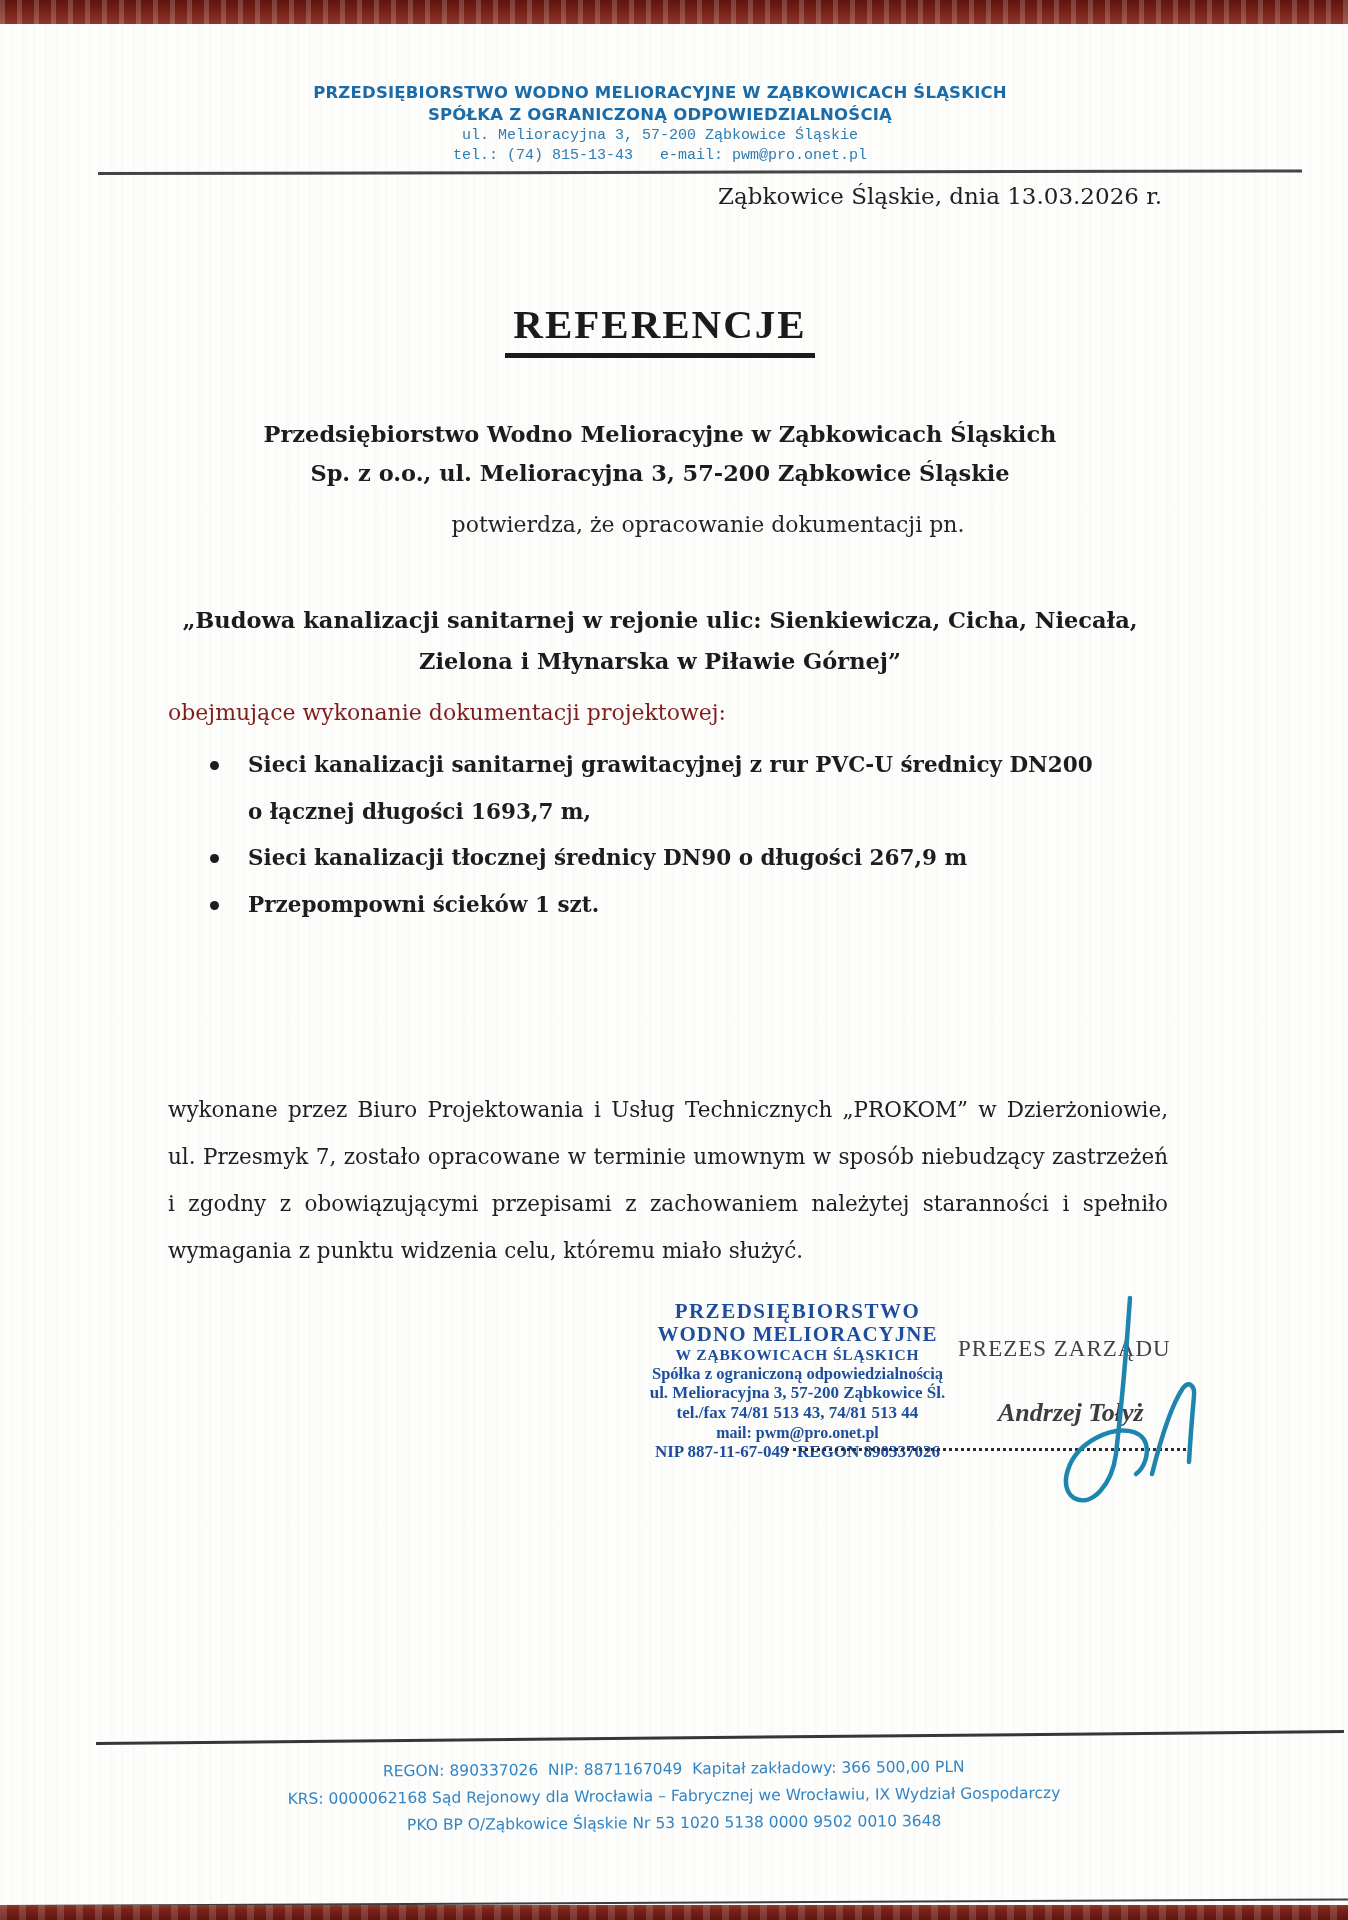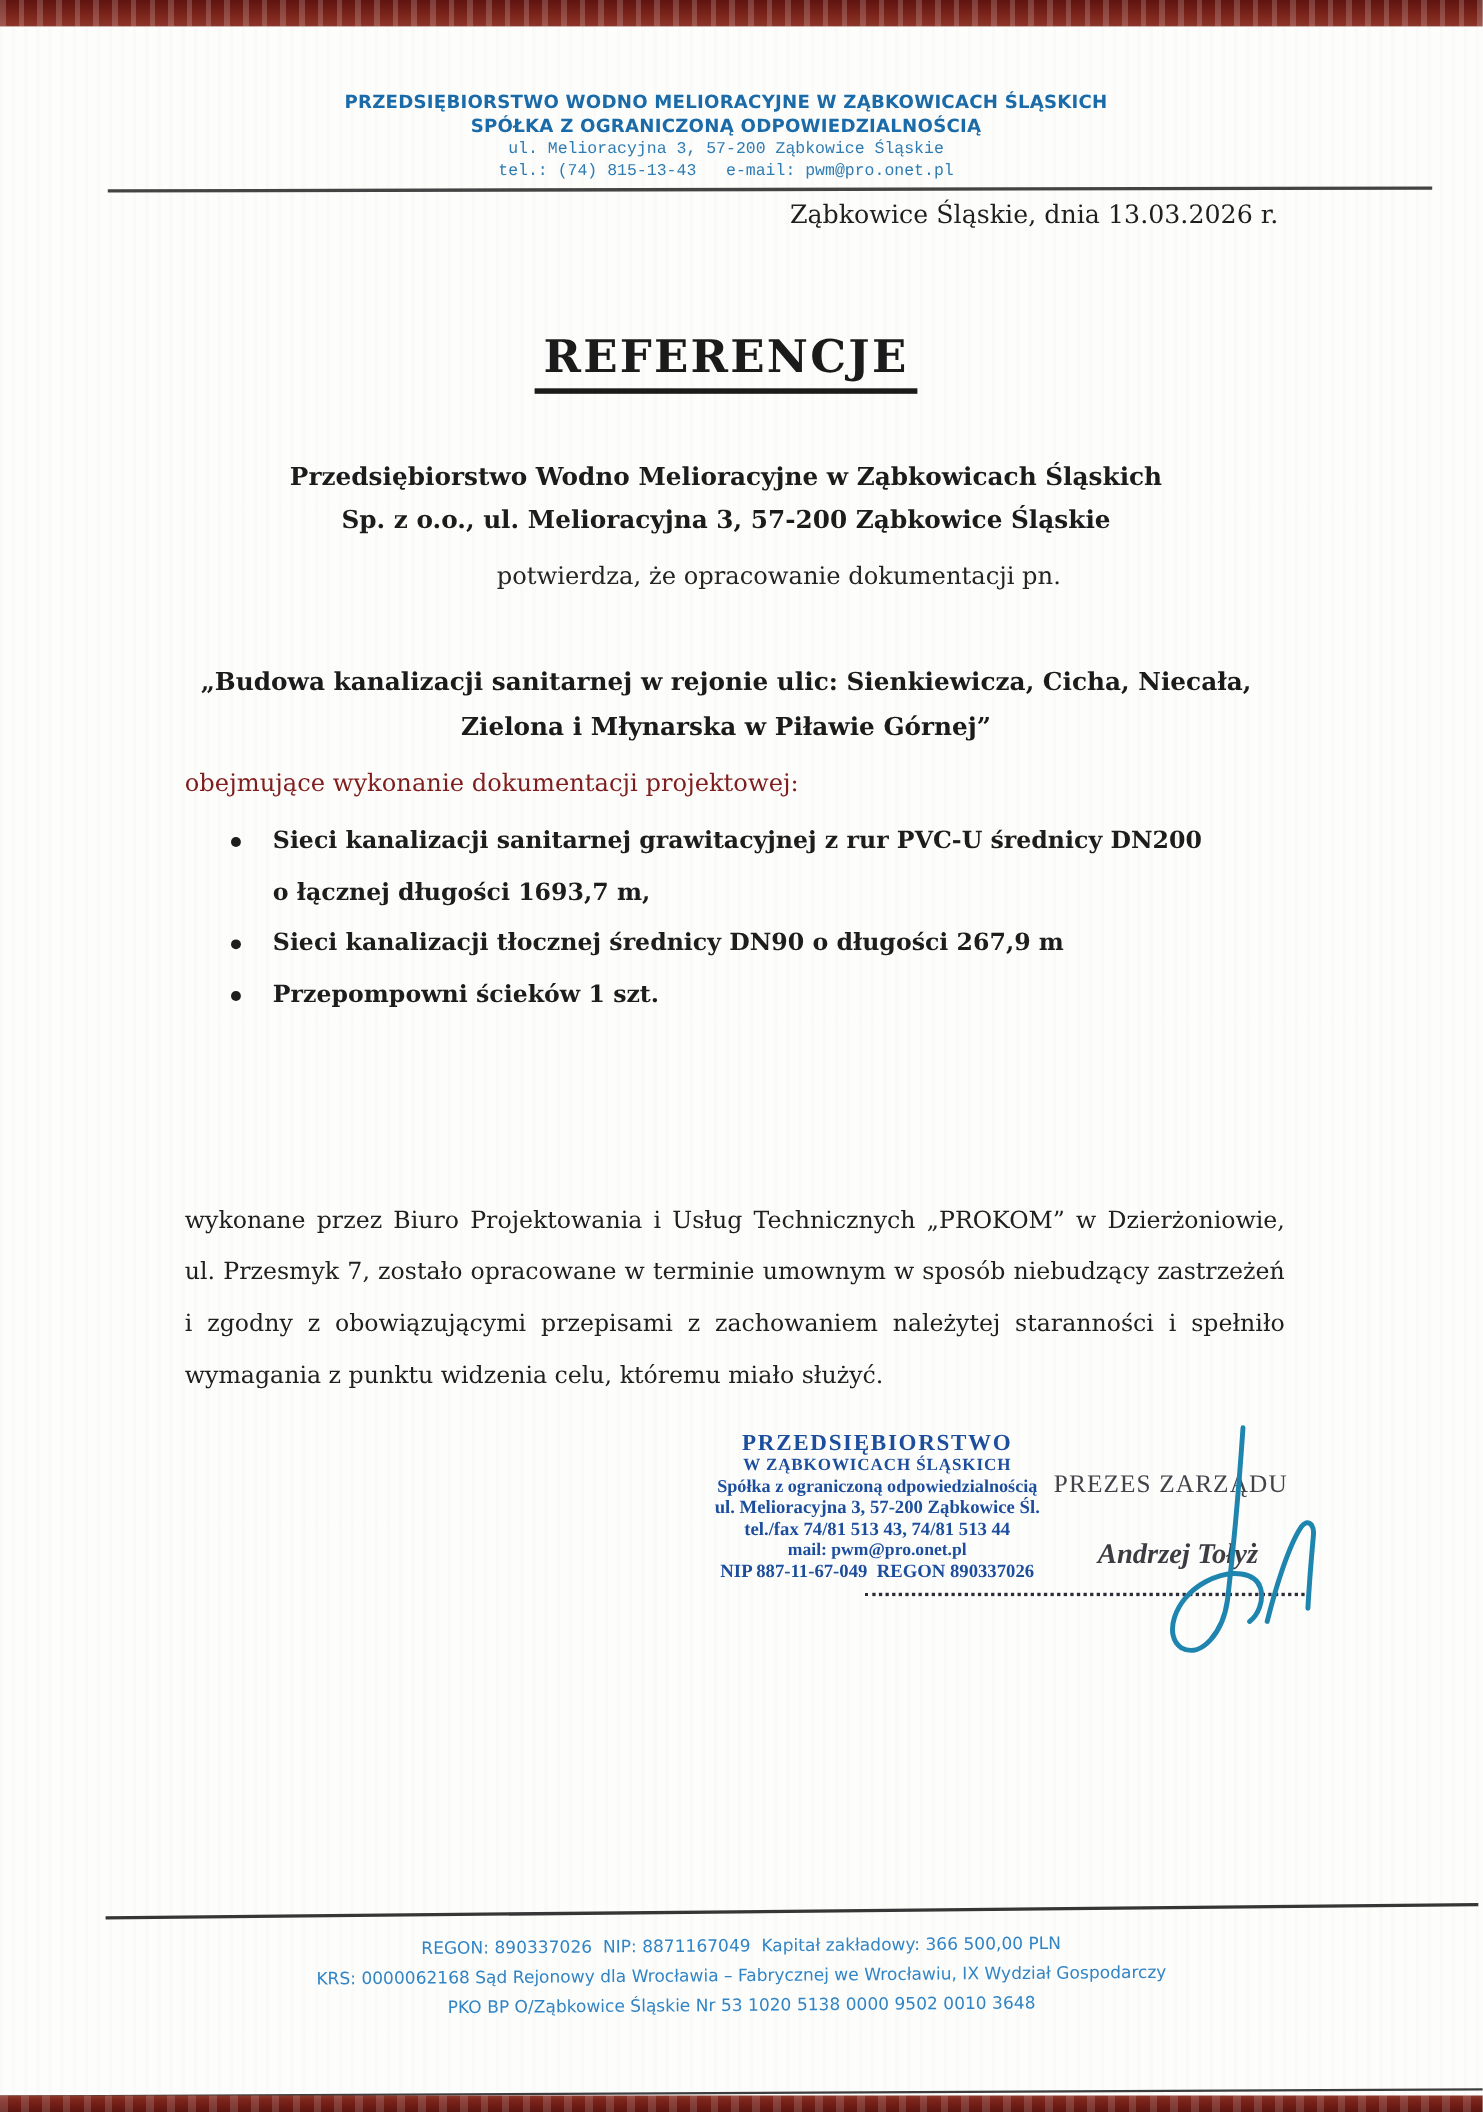--- a/index.html
+++ b/index.html
@@ -27,21 +27,21 @@
   
   .letterhead{position:absolute;left:0;top:82px;width:1320px;text-align:center;
     font-family:"DejaVu Sans", sans-serif;line-height:22px;}
   .lh-main{font-size:16.5px;font-weight:bold;color:#1b6ba9;letter-spacing:.2px;}
   .lh-sub{font-size:15px;color:#2f7cb2;white-space:pre-wrap;line-height:20px;font-family:Liberation Mono, monospace;}
 
   .dateline{position:absolute;top:183px;right:186px;font-size:23px;color:#1f1f1f;}
 
   .doc-title-wrap{position:absolute;left:0;top:300px;width:1320px;text-align:center;}
   .doc-title{display:inline-block;font-size:41px;font-weight:bold;letter-spacing:2px;
-    color:#1b1b1b;border-bottom:5px solid #1b1b1b;padding:0 8px 5px 8px;margin:0;}
+    color:#1b1b1b;border-bottom:5px solid #1b1b1b;padding:0 8px 5px 8px;margin:0;font-family:Liberation Serif, serif;}
 
   .centered-block{position:absolute;left:0;width:1320px;text-align:center;}
   .issuer{top:415px;font-weight:bold;font-size:22.5px;line-height:39px;color:#1c1c1c;}
   .confirm{top:512px;font-size:22px;color:#242424;padding-left:48px;}
   .project-title{top:600px;font-weight:bold;font-size:22.5px;line-height:41px;color:#1b1b1b;}
 
   .scope-intro{position:absolute;left:168px;top:700px;font-size:22px;color:#7f1d1d;}
 
   .scope-list{position:absolute;left:168px;top:752px;width:980px;}
   .scope-row{position:relative;height:46.5px;font-size:21.5px;font-weight:bold;color:#1d1d1d;
@@ -134,20 +134,21 @@
   <div class="scope-row">
     <span class="dot"></span>
     <span>Przepompowni ścieków 1 szt.</span>
   </div>
 </div>
 
 <div class="body-par">wykonane przez Biuro Projektowania i Usług Technicznych „PROKOM” w Dzierżoniowie, ul. Przesmyk 7, zostało opracowane w terminie umownym w sposób niebudzący zastrzeżeń i zgodny z obowiązującymi przepisami z zachowaniem należytej staranności i spełniło wymagania z punktu widzenia celu, któremu miało służyć.</div>
 
 <div class="stamp">
   <div class="s1">PRZEDSIĘBIORSTWO</div>
+  <div class="s2">WODNO MELIORACYJNE</div>
   <div class="s3">W ZĄBKOWICACH ŚLĄSKICH</div>
   <div class="s4">Spółka z ograniczoną odpowiedzialnością</div>
   <div class="s5">ul. Melioracyjna 3, 57-200 Ząbkowice Śl.</div>
   <div class="s6">tel./fax 74/81 513 43, 74/81 513 44</div>
   <div class="s7">mail: pwm@pro.onet.pl</div>
   <div class="s8">NIP 887-11-67-049  REGON 890337026</div>
 </div>
 
 <div class="prezes">PREZES ZARZĄDU</div>
 <div class="sig-name">Andrzej Tołyż</div>

